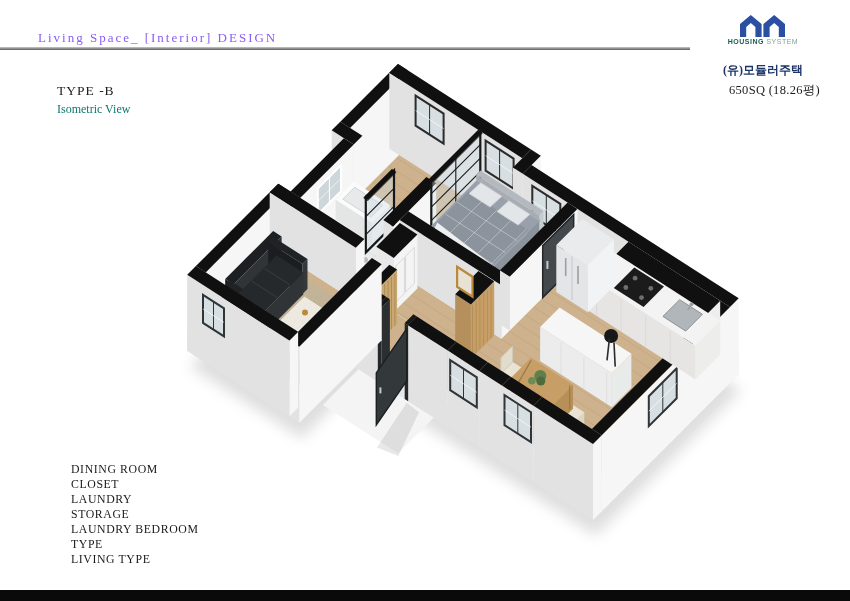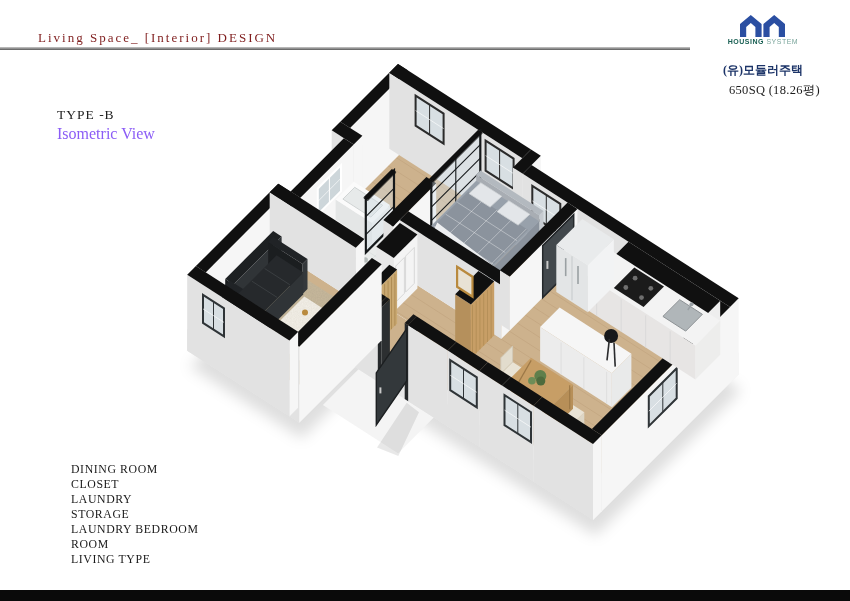--- a/index.html
+++ b/index.html
@@ -1,29 +1,29 @@
 <!DOCTYPE html>
 <html><head>
 <meta charset="utf-8">
 <style>
   html,body{margin:0;padding:0;background:#ffffff;}
   body{width:850px;height:601px;position:relative;overflow:hidden;
        font-family:"Liberation Serif", serif;color:#222;}
-  .hdr-title{position:absolute;left:38px;top:30px;font-size:13px;letter-spacing:2px;color:#7f1d1d;}
+  .hdr-title{position:absolute;left:38px;top:30px;font-size:13px;letter-spacing:2px;color:#8b5cf6;}
   .hdr-rule{position:absolute;left:0;top:47px;width:690px;height:3px;
             background:linear-gradient(#c9c9c9,#5a5a5a);}
   .logo{position:absolute;right:44px;top:14px;width:86px;text-align:center;}
   .logo-mark{display:block;margin:0 auto 1px auto;}
   .logo-line1{font-family:"Liberation Sans",sans-serif;font-size:7px;letter-spacing:.5px;white-space:nowrap;}
   .logo-line1 .h{color:#175e52;font-weight:bold;}
   .logo-line1 .s{color:#7ba69c;}
   .logo-line2{font-size:12px;font-weight:bold;color:#1c3468;margin-top:17px;white-space:nowrap;}
-  .type-block{position:absolute;left:57px;top:81px;line-height:19px;margin-top:24px;}
+  .type-block{position:absolute;left:57px;top:81px;line-height:19px;}
   .type-name{font-size:13.5px;letter-spacing:1px;color:#1c1c1c;}
-  .type-view{font-size:16px;color:#8b5cf6;}
+  .type-view{font-size:12px;color:#0f766e;}
   .area-text{position:absolute;right:30px;top:82px;font-size:12.5px;color:#1c1c1c;letter-spacing:.3px;}
   .room-list{position:absolute;left:55px;top:446px;list-style:none;margin:16px;padding:0;
              font-size:11.8px;line-height:15px;letter-spacing:.6px;color:#1a1a1a;}
   .footer-bar{position:absolute;left:0;bottom:0;width:850px;height:11px;background:#0a0a0a;}
   #plan{position:absolute;left:0;top:0;}
 </style>
 </head>
 <body>
 
 <div class="hdr-title">Living Space_ [Interior] DESIGN</div>
@@ -382,17 +382,17 @@
     <line x1="213.5" y1="301.7" x2="213.5" y2="329.7" stroke="#2f3437" stroke-width="1" opacity="1"></line>
     <line x1="203.0" y1="308.9" x2="224.0" y2="322.4" stroke="#ffffff" stroke-width="0.8" opacity="0.8"></line>
   </svg>
 
 <ul class="room-list">
   <li>DINING ROOM</li>
   <li>CLOSET</li>
   <li>LAUNDRY</li>
   <li>STORAGE</li>
   <li>LAUNDRY BEDROOM</li>
-  <li>ROOM</li>
+  <li>TYPE</li>
   <li>LIVING TYPE</li>
 </ul>
 
 <div class="footer-bar"></div>
 
 </body></html>

